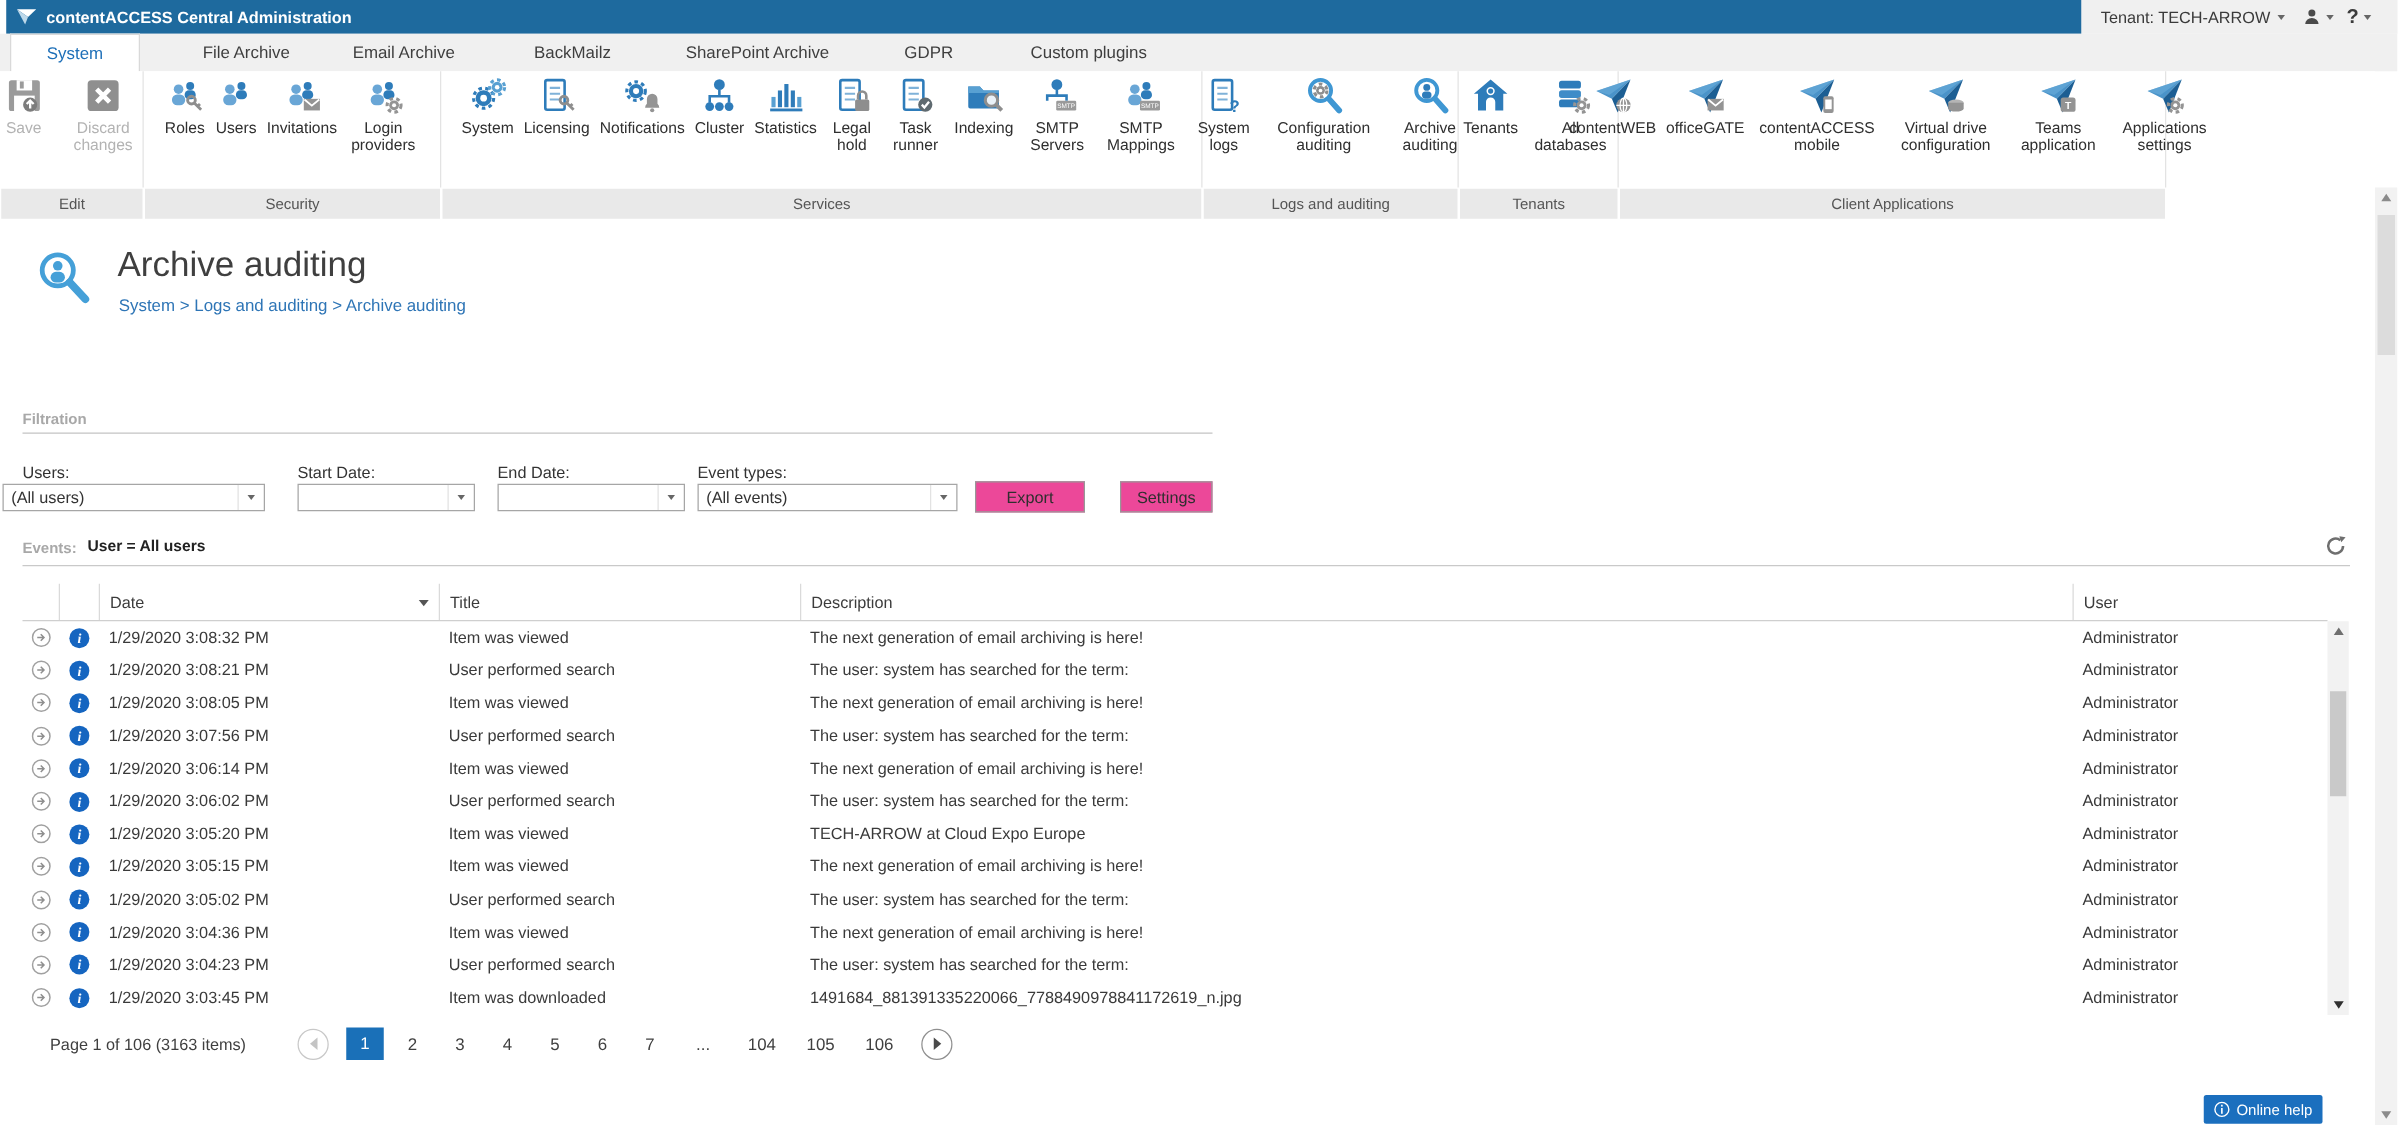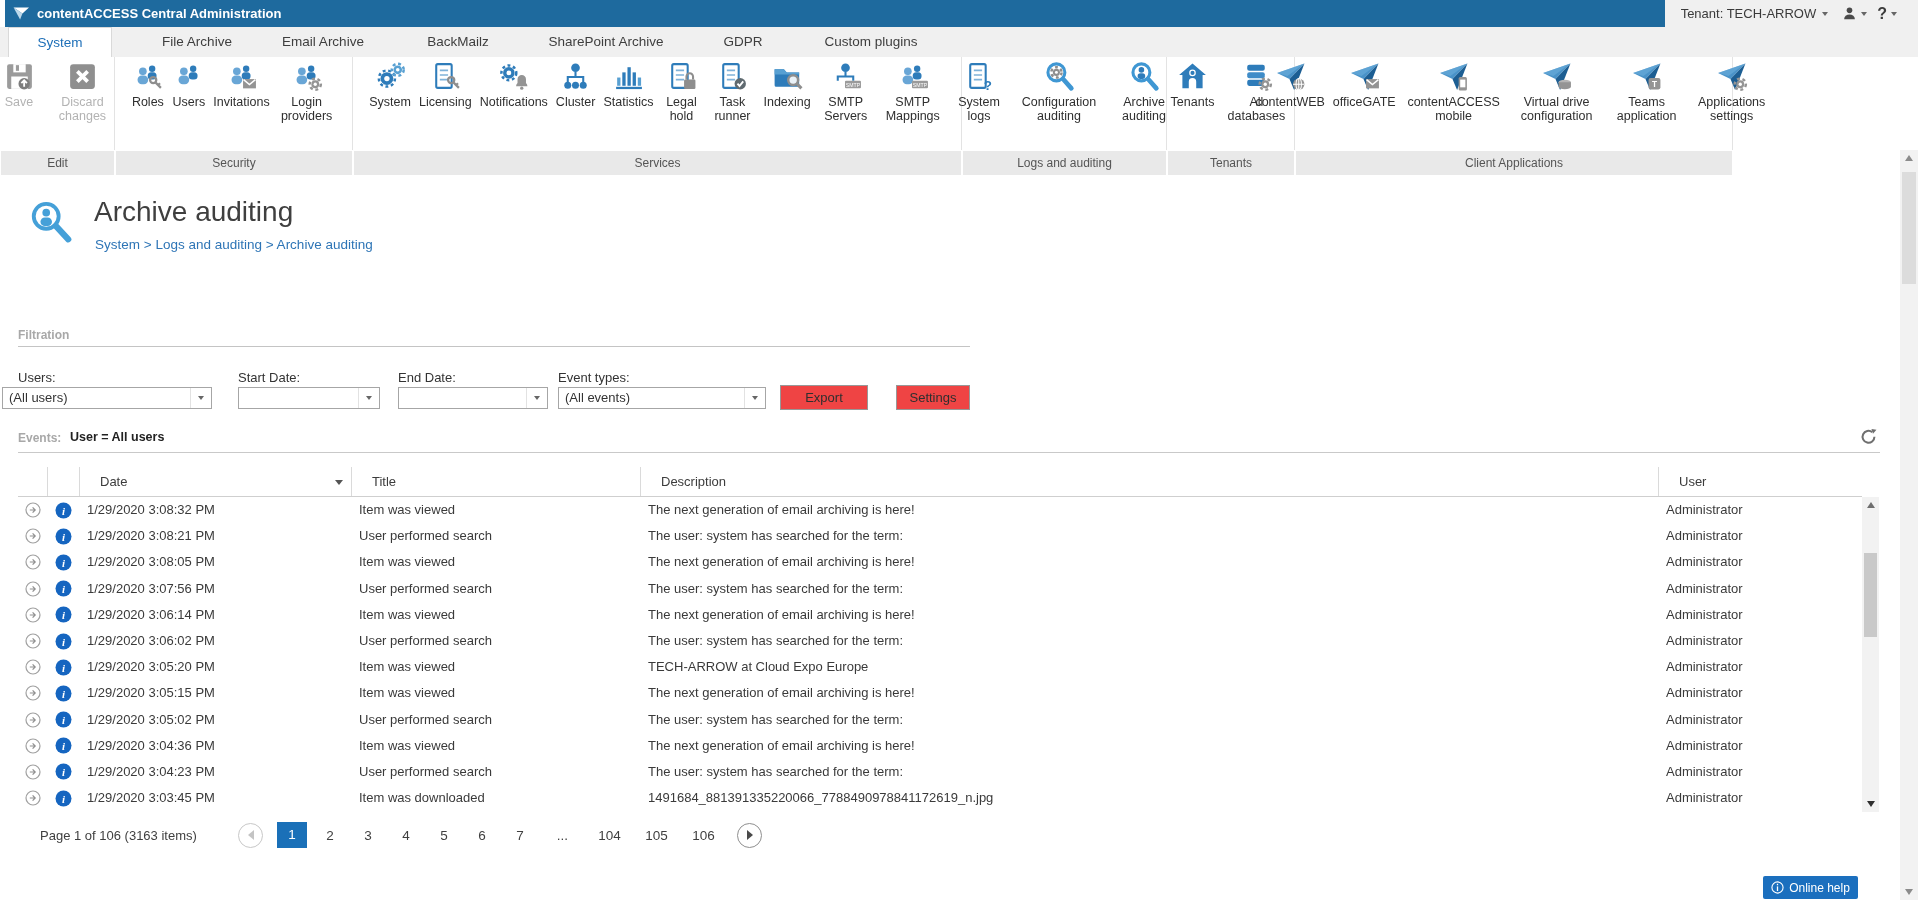--- a/index.html
+++ b/index.html
@@ -44,32 +44,32 @@
   .breadcrumb{position:absolute;left:95px;top:237px;font-size:13.5px;color:#2e75b6;cursor:pointer;}
 
   
   .sec-label{position:absolute;font-size:12px;font-weight:bold;color:#a8a8a8;}
   .rule{position:absolute;border-top:1px solid #c4c4c4;height:0;}
   .flabel{position:absolute;top:370px;font-size:13px;color:#333;}
   .dd{position:absolute;top:387px;height:22px;background:#fff;border:1px solid #a6a6a6;box-sizing:border-box;cursor:pointer;}
   .dd-val{position:absolute;left:6px;top:0;line-height:20px;font-size:13px;color:#333;}
   .dd-btn{position:absolute;right:0;top:0;width:20px;height:20px;border-left:1px solid #e2e2e2;
           display:flex;align-items:center;justify-content:center;}
-  .fbtn{position:absolute;top:385px;height:25px;line-height:23px;text-align:center;background:#ef4444;
+  .fbtn{position:absolute;top:385px;height:25px;line-height:23px;text-align:center;background:#ec4899;
         border:1px solid #989898;font-size:13px;color:#2f2f2f;box-sizing:border-box;cursor:pointer;}
 
   
   .events-label{left:18px;top:431px;}
   .events-summary{position:absolute;left:70px;top:430px;font-size:12.5px;font-weight:bold;color:#222;}
   .refresh{position:absolute;left:1860px;top:428px;width:18px;height:18px;cursor:pointer;}
 
   
   .thead{position:absolute;left:18px;top:467px;width:1844px;height:30px;display:grid;
          grid-template-columns:29px 32px 272px 289px 1018px 204px;border-bottom:1px solid #cfcfcf;box-sizing:border-box;}
-  .th{font-size:13px;color:#3c3c3c;line-height:29px;padding-left:20px;border-left:1px solid #dadada;
+  .th{font-size:13px;color:#3c3c3c;line-height:29px;padding-left:8px;border-left:1px solid #dadada;
       box-sizing:border-box;position:relative;cursor:pointer;}
   .th.first{border-left:none;}
   .sortc{position:absolute;right:8px;top:13px;width:0;height:0;border-left:4px solid transparent;
          border-right:4px solid transparent;border-top:5px solid #555;}
   .tbody{position:absolute;left:18px;top:497px;width:1844px;}
   .trow{display:grid;grid-template-columns:29px 32px 272px 289px 1018px 204px;height:26.2px;}
   .td{font-size:13px;color:#3a3a3a;line-height:26.2px;padding-left:8px;overflow:hidden;white-space:nowrap;}
   .td.icn{display:flex;align-items:center;justify-content:center;padding:0;cursor:pointer;}
 
   

